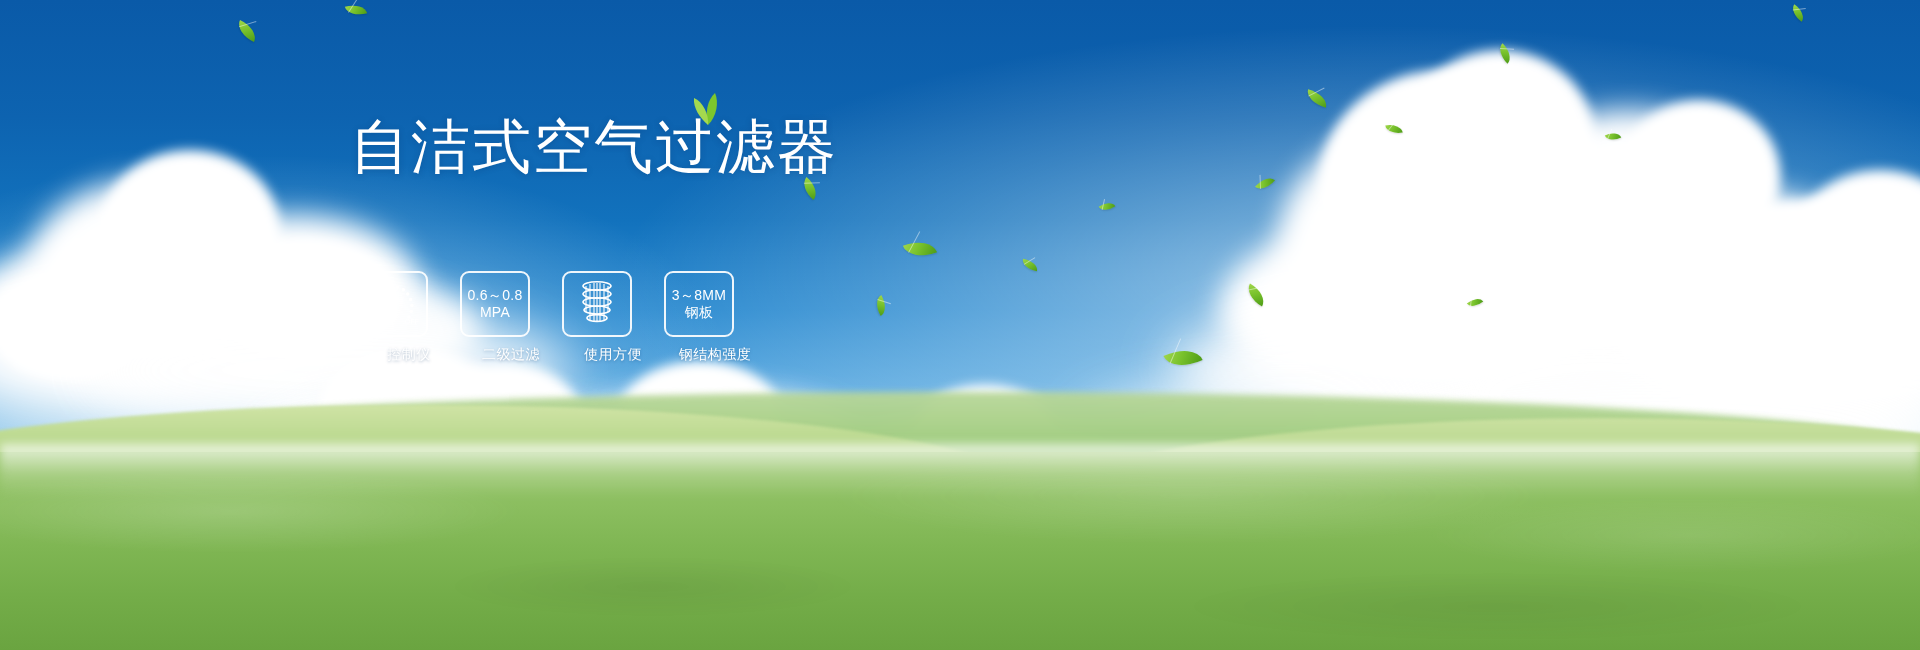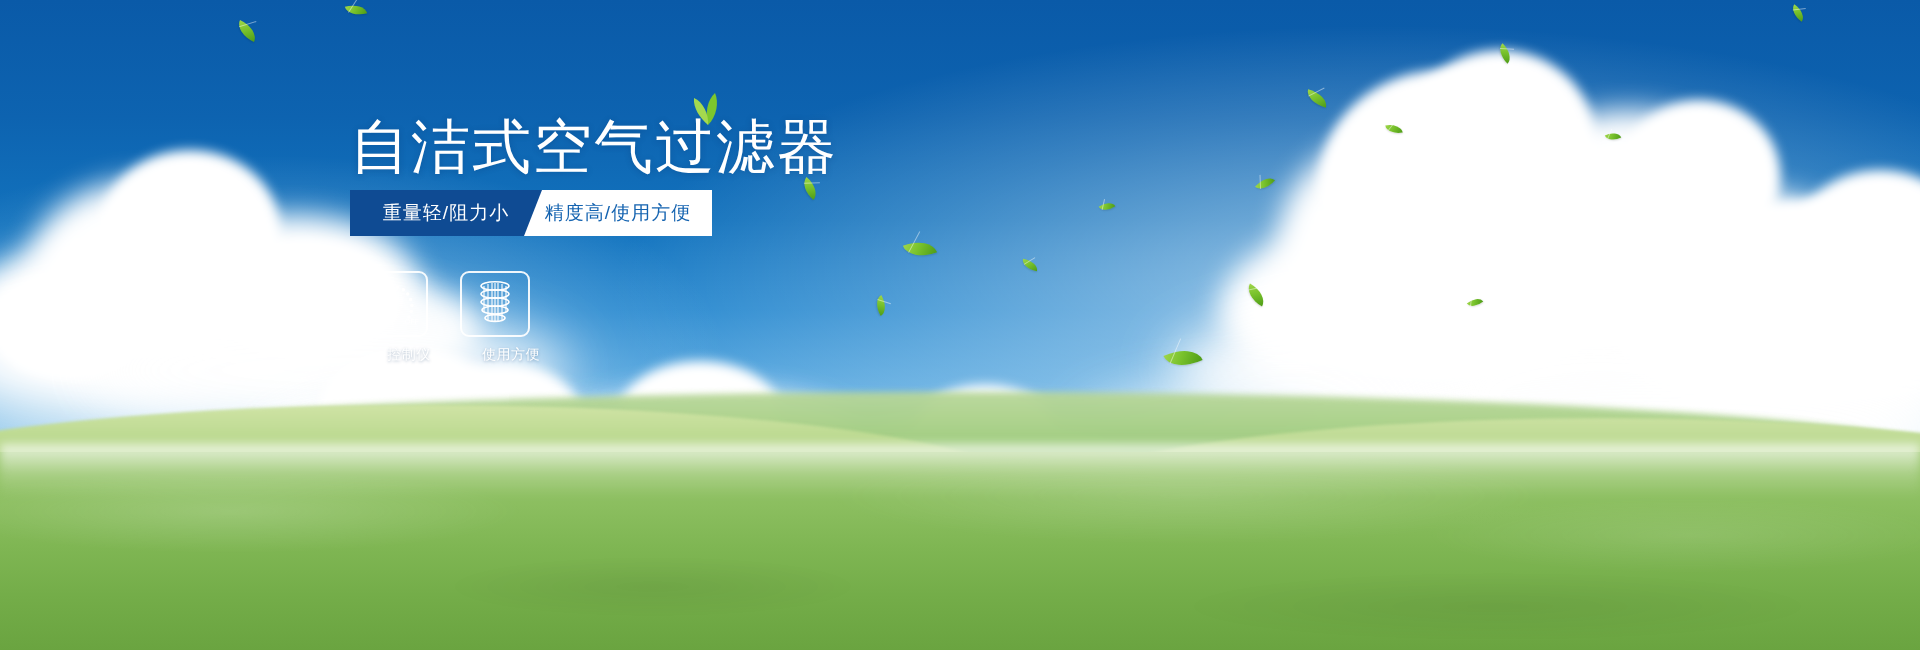--- a/index.html
+++ b/index.html
@@ -169,24 +169,20 @@
   <div class="leaf" style="left:1468px;top:298px;width:14px;height:9px;transform:rotate(-40deg);"></div>
 
   <div class="content">
 
     <div class="title">自洁式空气过滤器</div>
     <svg class="title-leaf" viewBox="0 0 46 34">
       <path d="M23 33 C20 22, 22 8, 30 1 C34 10, 32 24, 23 33 Z" fill="#7cc62e"></path>
       <path d="M23 33 C15 26, 8 16, 9 6 C18 10, 24 22, 23 33 Z" fill="#a4d94f"></path>
     </svg>
 
-    <div class="tabs">
-      <div class="tab tab-blue">重量轻/阻力小</div>
-      <div class="tab tab-white">精度高/使用方便</div>
-    </div>
 
     <div class="icons">
 
       <div class="icon-col">
         <div class="icon-box">
           <svg width="58" height="50" viewBox="0 0 58 50">
             <g fill="#ffffff">
               <circle cx="10.5" cy="33.5" r="1.7"></circle>
                 <circle cx="9.0" cy="27.5" r="1.7"></circle>
               <circle cx="9.6" cy="21.4" r="1.7"></circle>
@@ -203,20 +199,27 @@
                 <circle cx="45.0" cy="37.9" r="1.7"></circle>
               <rect x="25.3" y="15" width="7.2" height="27" rx="3.6"></rect>
             </g>
             <text x="4" y="26" font-family="'Liberation Sans',sans-serif" font-size="7.5" fill="#ffffff">NO</text>
             <text x="41" y="45" font-family="'Liberation Sans',sans-serif" font-size="7" fill="#ffffff">OFF</text>
           </svg>
         </div>
         <div class="icon-caption">控制仪</div>
       </div>
 
+      <div class="icon-col">
+        <div class="icon-box">
+          <div class="txt">0.6～0.8</div>
+          <div class="txt">MPA</div>
+        </div>
+        <div class="icon-caption">二级过滤</div>
+      </div>
 
       <div class="icon-col">
         <div class="icon-box">
           <svg width="44" height="50" viewBox="0 0 44 50">
             <g stroke="#ffffff" fill="none" stroke-width="1.6">
               <ellipse cx="22" cy="7" rx="14" ry="4.2"></ellipse>
               <ellipse cx="22" cy="15" rx="14" ry="4.2"></ellipse>
               <ellipse cx="22" cy="23" rx="14" ry="4.2"></ellipse>
               <ellipse cx="22" cy="31" rx="13" ry="4"></ellipse>
               <ellipse cx="22" cy="39" rx="10" ry="3.4"></ellipse>
@@ -228,17 +231,24 @@
               <line x1="25" y1="4" x2="25" y2="42"></line>
               <line x1="29" y1="5" x2="29" y2="41"></line>
               <line x1="11" y1="7" x2="11" y2="33"></line>
               <line x1="33" y1="7" x2="33" y2="33"></line>
             </g>
           </svg>
         </div>
         <div class="icon-caption">使用方便</div>
       </div>
 
+      <div class="icon-col">
+        <div class="icon-box">
+          <div class="txt">3～8MM</div>
+          <div class="txt">钢板</div>
+        </div>
+        <div class="icon-caption">钢结构强度</div>
+      </div>
 
 
     </div>
   </div>
 </div>
 
 </body></html>

